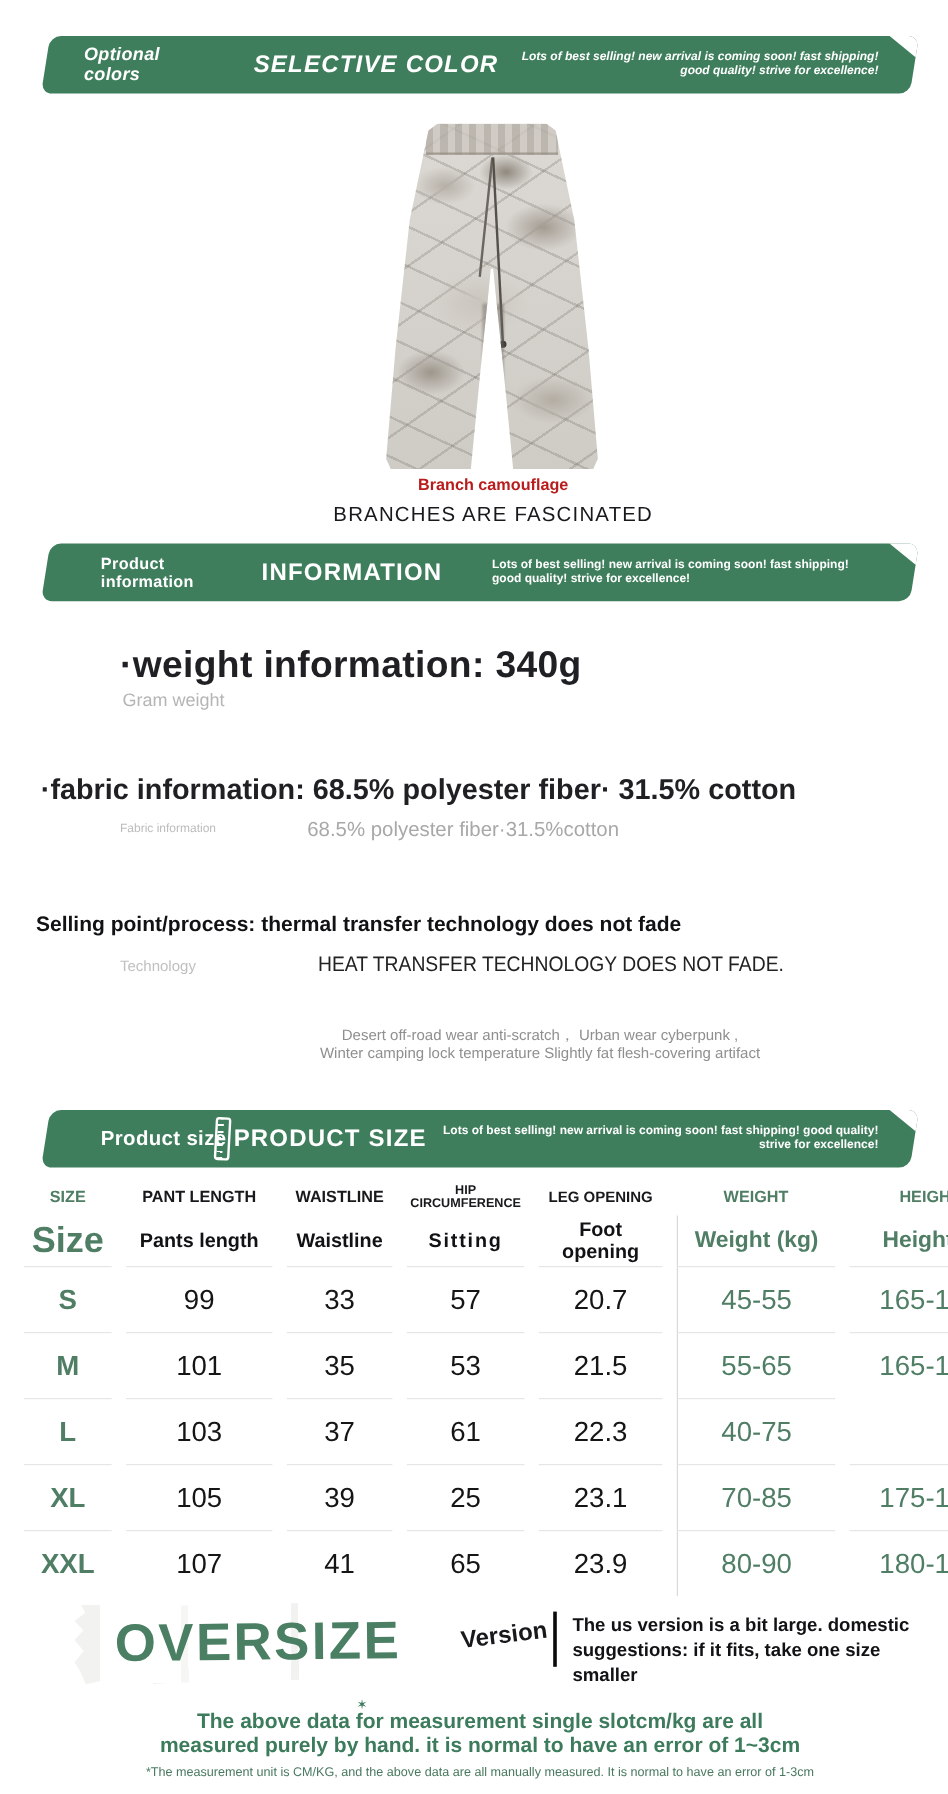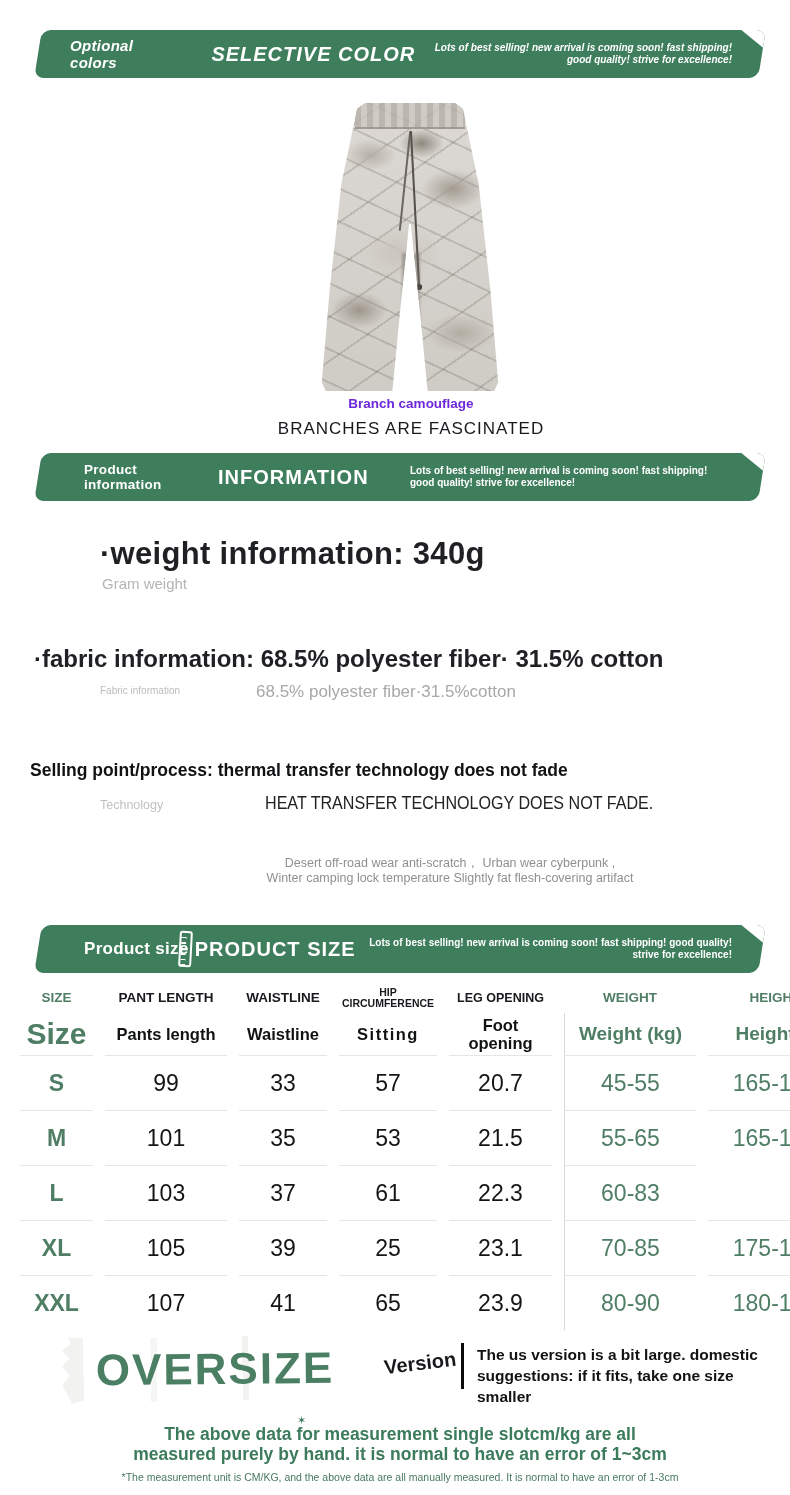--- a/index.html
+++ b/index.html
@@ -41,21 +41,21 @@
       repeating-linear-gradient(-35deg, transparent 0 18px, rgba(120,115,105,.28) 18px 20px, transparent 20px 36px),
       linear-gradient(#dcd9d4, #cfccc6); }
   .waistband { position:absolute; left:22%; right:22%; top:0; height:26px;
     background:repeating-linear-gradient(90deg, rgba(180,174,165,.8) 0 6px, rgba(205,200,192,.8) 6px 12px);
     border-bottom:2px solid rgba(150,144,135,.8); }
   .cord-a { position:absolute; left:47%; top:28px; width:2px; height:100px; background:#6b665f; transform:rotate(6deg); }
   .cord-b { position:absolute; left:52%; top:28px; width:2px; height:155px; background:#555049; transform:rotate(-3deg); }
   .cord-b::after { content:""; position:absolute; left:-2px; bottom:-4px; width:6px; height:6px; border-radius:50%; background:#3d3a35; }
   .leg-shade { position:absolute; left:46%; top:150px; width:9%; height:160px; opacity:.45;
     background:linear-gradient(#6e6962, #8a857d); filter:blur(1px); }
-  .color-name { position:absolute; left:0; top:300px; width:100%; text-align:center; font-size:13.5px; font-weight:700; color:#6d28d9; }
+  .color-name { position:absolute; left:0; top:300px; width:100%; text-align:center; font-size:13.5px; font-weight:700; color:#b91c1c; }
   .color-tagline { position:absolute; left:0; top:323px; width:100%; text-align:center; font-size:17px; letter-spacing:1px; color:#17191c; }
 
   
   .weight-title { position:absolute; left:100px; top:536px; font-size:31px; font-weight:800; color:#1e2023; letter-spacing:.3px; }
   .weight-label { position:absolute; left:102px; top:575px; font-size:15px; color:#b5b5b5; }
   .fabric-title { position:absolute; left:34px; top:645px; font-size:24px; font-weight:800; color:#1e2023; }
   .fabric-label { position:absolute; left:100px; top:685px; font-size:10px; color:#bcbcbc; }
   .fabric-value { position:absolute; left:256px; top:682px; font-size:17px; color:#a8a8a8; }
   .process-title { position:absolute; left:30px; top:760px; font-size:17.5px; font-weight:800; color:#101214; }
   .process-label { position:absolute; left:100px; top:798px; font-size:12.5px; color:#c0c0c0; }
@@ -198,21 +198,21 @@
       <div class="st-cell dr">21.5</div>
       <div class="st-cell dr rng vl">55-65</div>
       <div class="st-cell dr rng">165-175</div>
     </div>
     <div class="trow data bt">
       <div class="st-cell dr szl">L</div>
       <div class="st-cell dr">103</div>
       <div class="st-cell dr">37</div>
       <div class="st-cell dr">61</div>
       <div class="st-cell dr">22.3</div>
-      <div class="st-cell dr rng vl">60-83</div>
+      <div class="st-cell dr rng vl">40-75</div>
     </div>
     <div class="trow data bt">
       <div class="st-cell dr szl">XL</div>
       <div class="st-cell dr">105</div>
       <div class="st-cell dr">39</div>
       <div class="st-cell dr">25</div>
       <div class="st-cell dr">23.1</div>
       <div class="st-cell dr rng vl">70-85</div>
       <div class="st-cell dr rng">175-185</div>
     </div>

